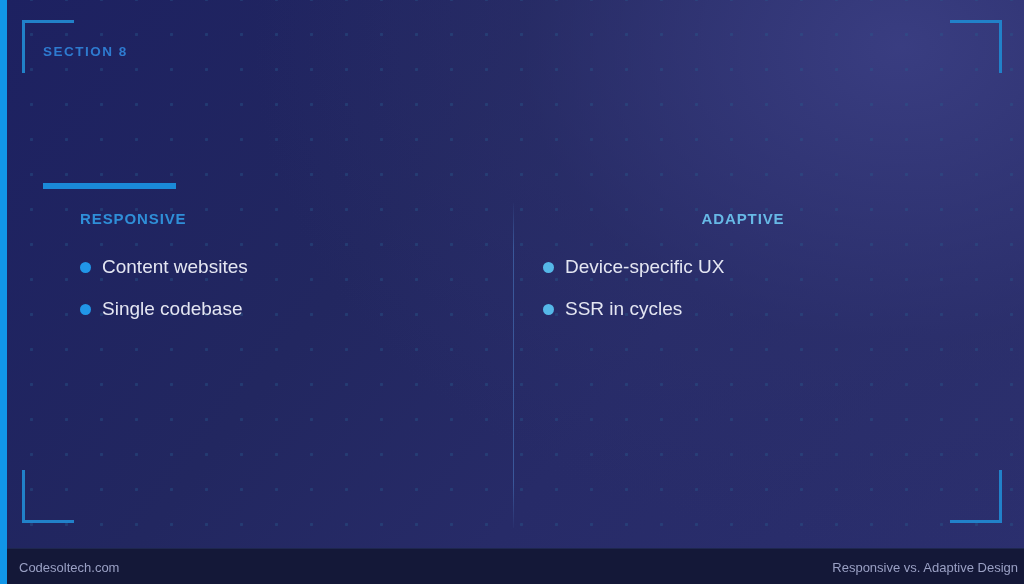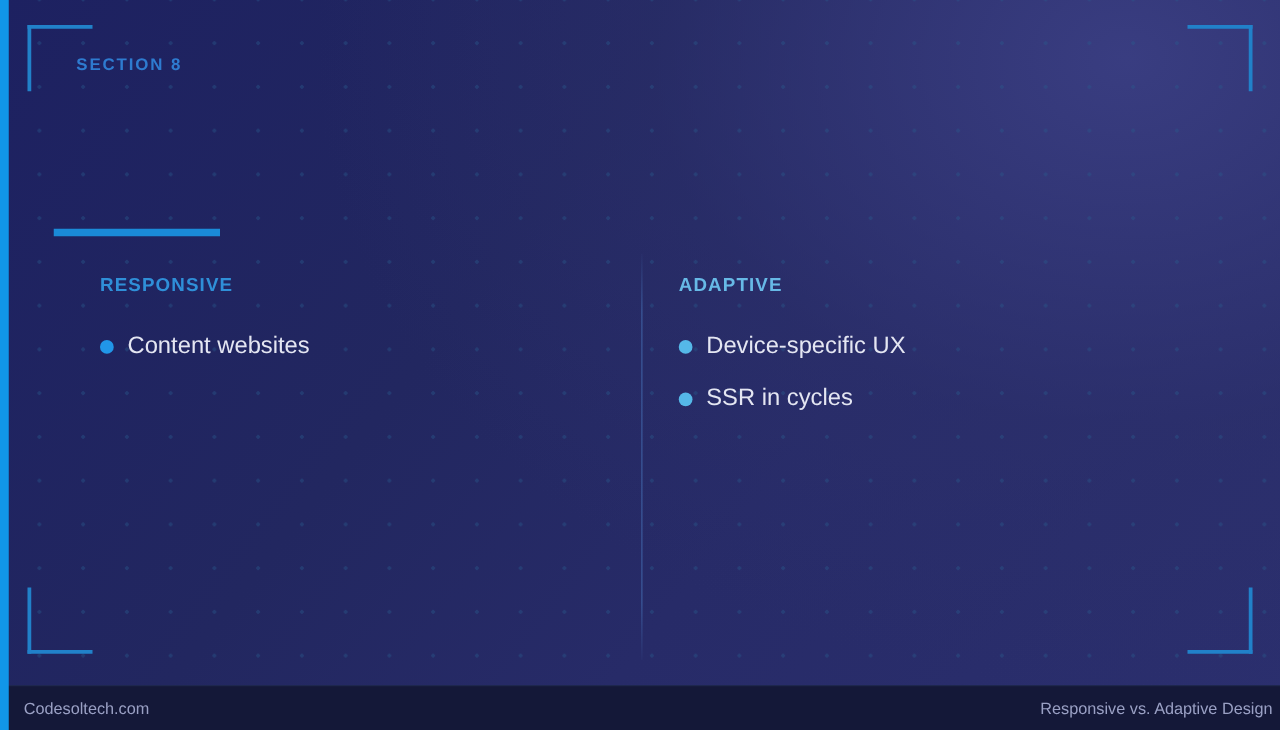--- a/index.html
+++ b/index.html
@@ -60,21 +60,20 @@
   .bracket.br .h { right:0; bottom:0; width:52px; height:3px; }
   .bracket.br .v { right:0; bottom:0; width:3px;  height:53px; }
 
   
   #section-label {
     position:absolute; left:43px; top:44px;
     font-size:13.5px; font-weight:bold;
     letter-spacing:1.5px;
     color:#2e7bd0;
     z-index:5;
-    margin-left:18px;
   }
 
   #slide-title {
     position:absolute; left:42px; top:88px;
     width:830px;
     font-size:44px; font-weight:bold;
     line-height:1.18;
     color:#ffffff;
     letter-spacing:-0.3px;
     text-shadow:0 1px 10px rgba(120,160,255,0.22);
@@ -96,27 +95,26 @@
   }
 
   #divider {
     position:absolute; left:513px; top:-7px;
     width:1px; height:325px;
     background:linear-gradient(180deg, rgba(70,110,180,0.05) 0%, rgba(70,115,185,0.62) 14%, rgba(70,115,185,0.62) 86%, rgba(70,110,180,0.06) 100%);
   }
 
   .column { position:absolute; top:0; width:400px; }
   .column.left  { left:80px; }
-  .column.right { left:543px; }
+  .column.right { left:543px;text-align:center; }
 
   .col-head {
     font-size:15px; font-weight:bold;
     letter-spacing:0.9px;
     margin-bottom:19px;
-    margin-top:10px;
   }
   .column.left  .col-head { color:#2f8fd8; }
   .column.right .col-head { color:#67b9e6; }
 
   .bullet-list { list-style:none; }
 
   .bullet-item {
     display:flex; align-items:center;
     height:42px;
     font-size:19px;
@@ -182,20 +180,24 @@
 
     <div id="divider"></div>
 
     <div class="column left">
       <div class="col-head">RESPONSIVE</div>
       <ul class="bullet-list">
         <li class="bullet-item">
           <span class="dot"></span>
           <span>Content websites</span>
         </li>
+        <li class="bullet-item">
+          <span class="dot"></span>
+          <span>Single codebase</span>
+        </li>
       </ul>
     </div>
 
     <div class="column right">
       <div class="col-head">ADAPTIVE</div>
       <ul class="bullet-list">
         <li class="bullet-item">
           <span class="dot"></span>
           <span>Device-specific UX</span>
         </li>

